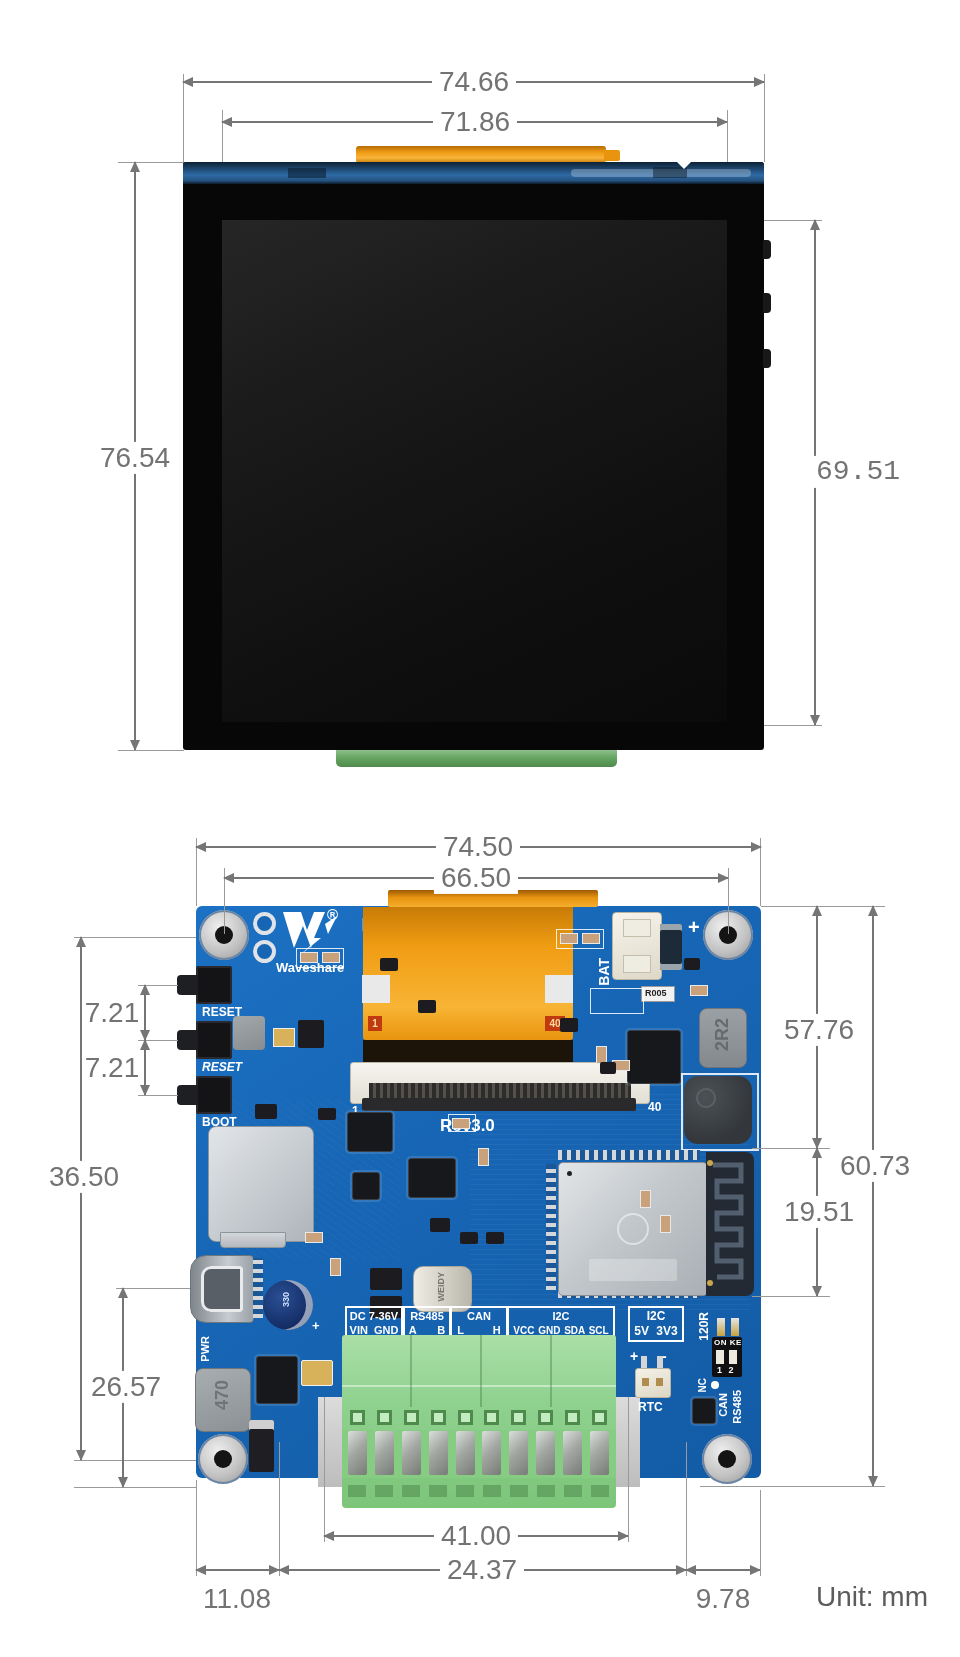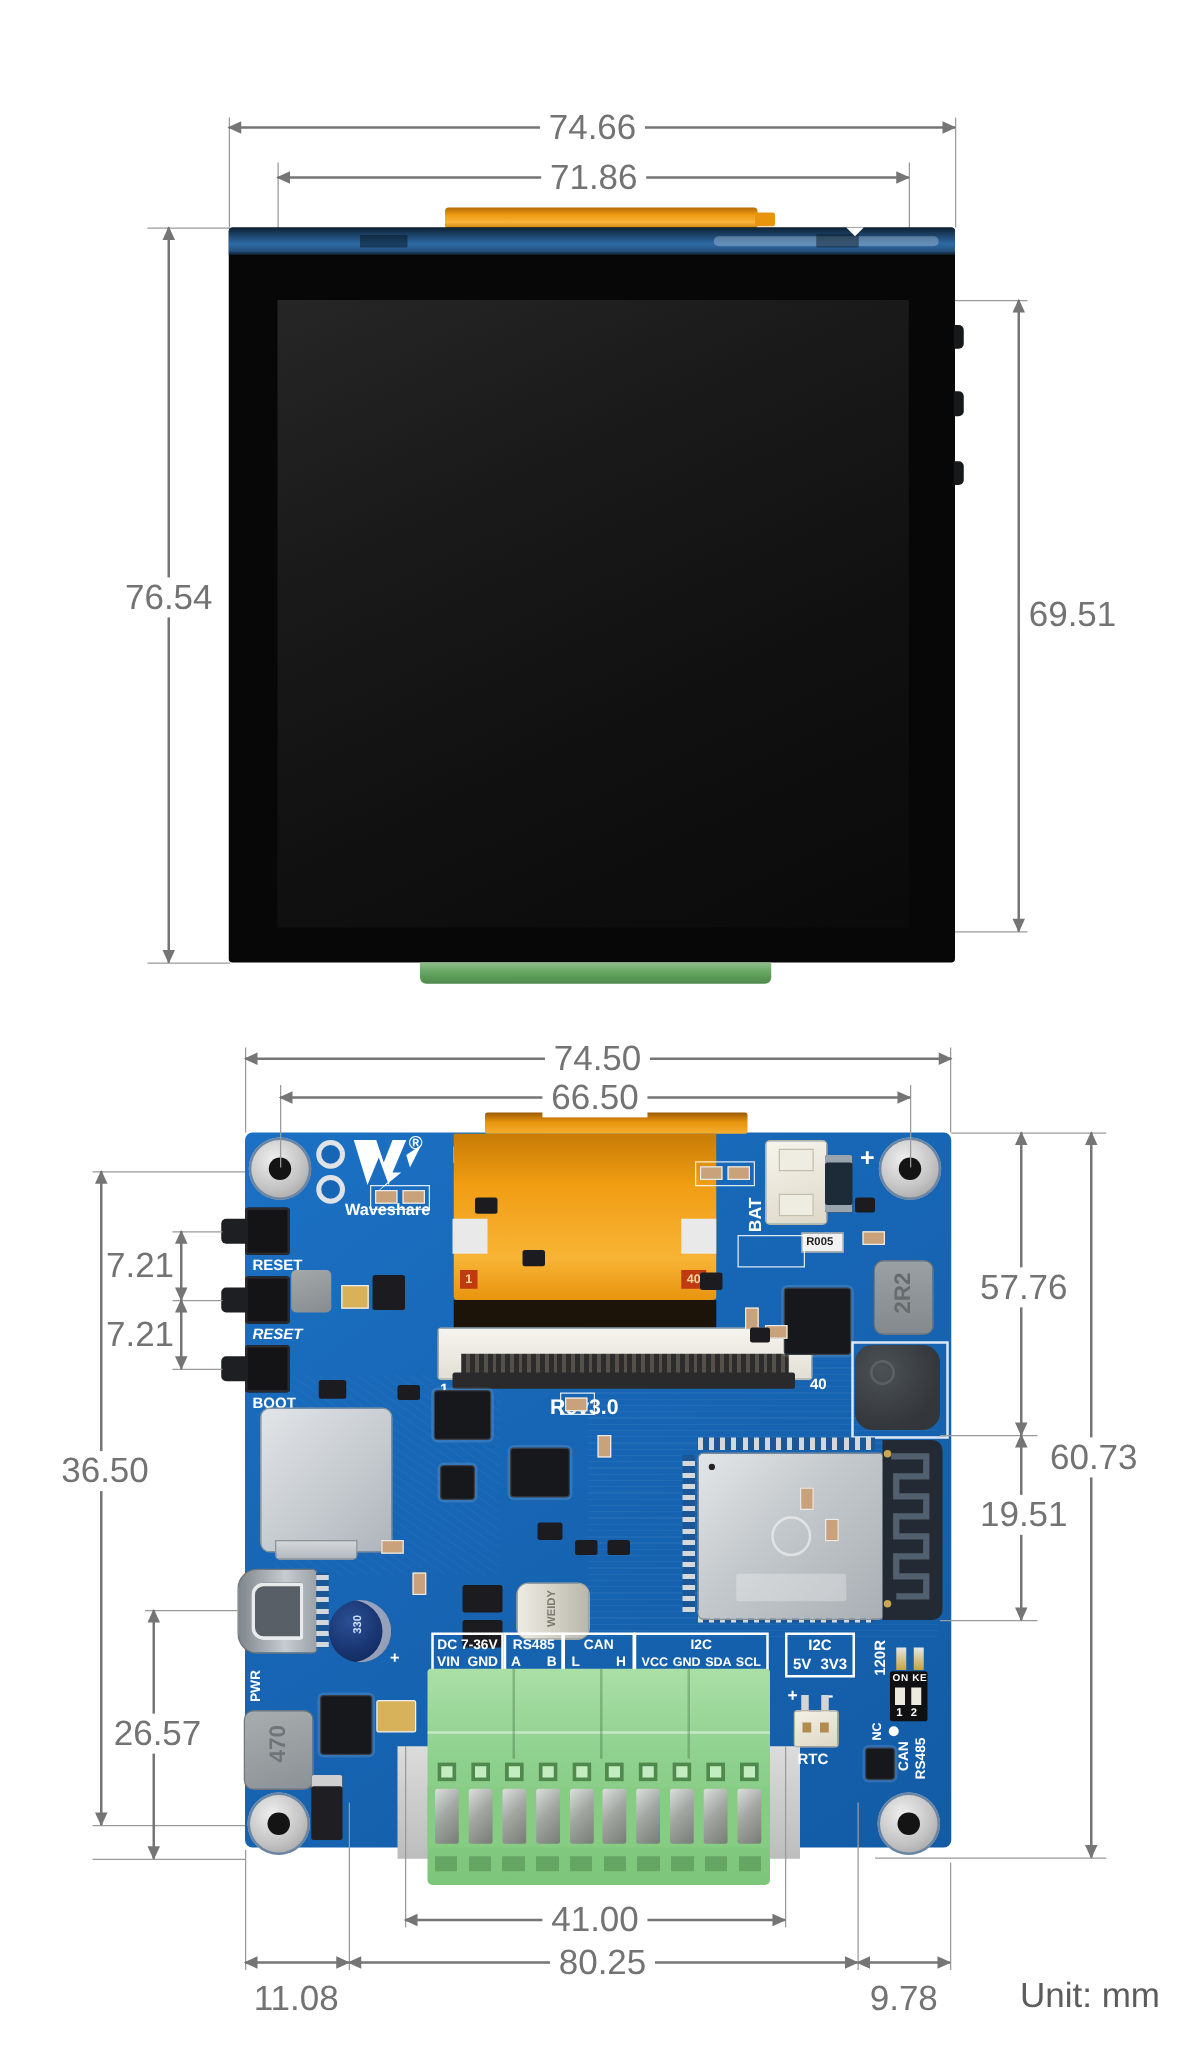--- a/index.html
+++ b/index.html
@@ -39,39 +39,39 @@
   .hole-inner{position:absolute;left:16px;top:16px;width:18px;height:18px;border-radius:50%;background:#141414;}
   .via{position:absolute;width:15px;height:15px;border-radius:50%;border:4px solid #dfe3e7;background:#1766b5;}
   .screw{position:absolute;width:19px;height:44px;background:linear-gradient(135deg,#dcdfdc 0%,#a2a7a2 45%,#777c77 100%);border-radius:2px;}
   .thole{position:absolute;width:15px;height:15px;background:#c3ecc0;border:3px solid #4e8a4c;box-sizing:border-box;}
 </style>
 </head>
 <body>
 
 <div id="page">
 
-  <div class="abs" style="left:0;top:0;width:960px;height:790px;margin-top:20px;">
+  <div class="abs" style="left:0;top:0;width:960px;height:790px;">
 
     <div class="ext" style="left:183px;top:74px;width:1px;height:88px;"></div>
     <div class="ext" style="left:764px;top:74px;width:1px;height:88px;"></div>
     <div class="ext" style="left:222px;top:110px;width:1px;height:108px;"></div>
     <div class="ext" style="left:727px;top:110px;width:1px;height:108px;"></div>
     <div class="ext" style="left:118px;top:162px;width:66px;height:1px;"></div>
     <div class="ext" style="left:118px;top:750px;width:66px;height:1px;"></div>
     <div class="ext" style="left:730px;top:220px;width:92px;height:1px;"></div>
     <div class="ext" style="left:730px;top:725px;width:92px;height:1px;"></div>
 
     <div class="dimh" style="left:183px;top:81px;width:581px;"></div>
     <div class="dlab" style="left:474px;top:82px;">74.66</div>
     <div class="dimh" style="left:222px;top:121px;width:505px;"></div>
     <div class="dlab" style="left:475px;top:122px;">71.86</div>
     <div class="dimv" style="left:134px;top:162px;height:588px;"></div>
     <div class="dlab" style="left:135px;top:458px;">76.54</div>
     <div class="dimv" style="left:814px;top:220px;height:505px;"></div>
-    <div class="dlab" style="left:858px;top:472px;">69.51</div>
+    <div class="dlab" style="left:858px;top:472px;font-family:Liberation Mono, monospace;">69.51</div>
 
     <div class="abs" style="left:356px;top:146px;width:250px;height:17px;border-radius:3px;
          background:linear-gradient(180deg,#b36b07 0%,#ef9a12 35%,#f7b43a 70%,#c97d09 100%);"></div>
     <div class="abs" style="left:604px;top:150px;width:16px;height:11px;background:#e8940e;border-radius:2px;"></div>
 
     <div class="abs" style="left:183px;top:162px;width:581px;height:588px;background:#070708;border-radius:3px;">
       <div class="abs" style="left:0;top:0;width:581px;height:22px;border-radius:3px 3px 0 0;
            background:linear-gradient(180deg,#0e2133 0%,#1d466e 30%,#2e6aa6 60%,#25527f 85%,#0c1a28 100%);"></div>
       <div class="abs" style="left:105px;top:6px;width:38px;height:10px;background:rgba(10,25,40,.55);border-radius:1px;"></div>
       <div class="abs" style="left:388px;top:7px;width:180px;height:8px;background:rgba(200,215,230,.35);border-radius:4px;"></div>
@@ -377,21 +377,21 @@
   <div class="dimv" style="left:816px;top:906px;height:242px;"></div>
   <div class="dlab" style="left:819px;top:1030px;">57.76</div>
   <div class="dimv" style="left:816px;top:1148px;height:148px;"></div>
   <div class="dlab" style="left:819px;top:1212px;">19.51</div>
   <div class="dimv" style="left:872px;top:906px;height:580px;"></div>
   <div class="dlab" style="left:875px;top:1166px;">60.73</div>
 
   <div class="dimh" style="left:324px;top:1535px;width:304px;"></div>
   <div class="dlab" style="left:476px;top:1536px;">41.00</div>
   <div class="dimh" style="left:279px;top:1569px;width:407px;"></div>
-  <div class="dlab" style="left:482px;top:1570px;">80.25</div>
+  <div class="dlab" style="left:482px;top:1570px;">24.37</div>
   <div class="dimh" style="left:196px;top:1569px;width:83px;"></div>
   <div class="dlab plain" style="left:237px;top:1599px;">11.08</div>
   <div class="dimh" style="left:686px;top:1569px;width:74px;"></div>
   <div class="dlab plain" style="left:723px;top:1599px;">9.78</div>
 
   <div class="dlab plain" style="left:872px;top:1597px;color:#5c5c5c;">Unit: mm</div>
 
 </div>
 
 </body></html>

